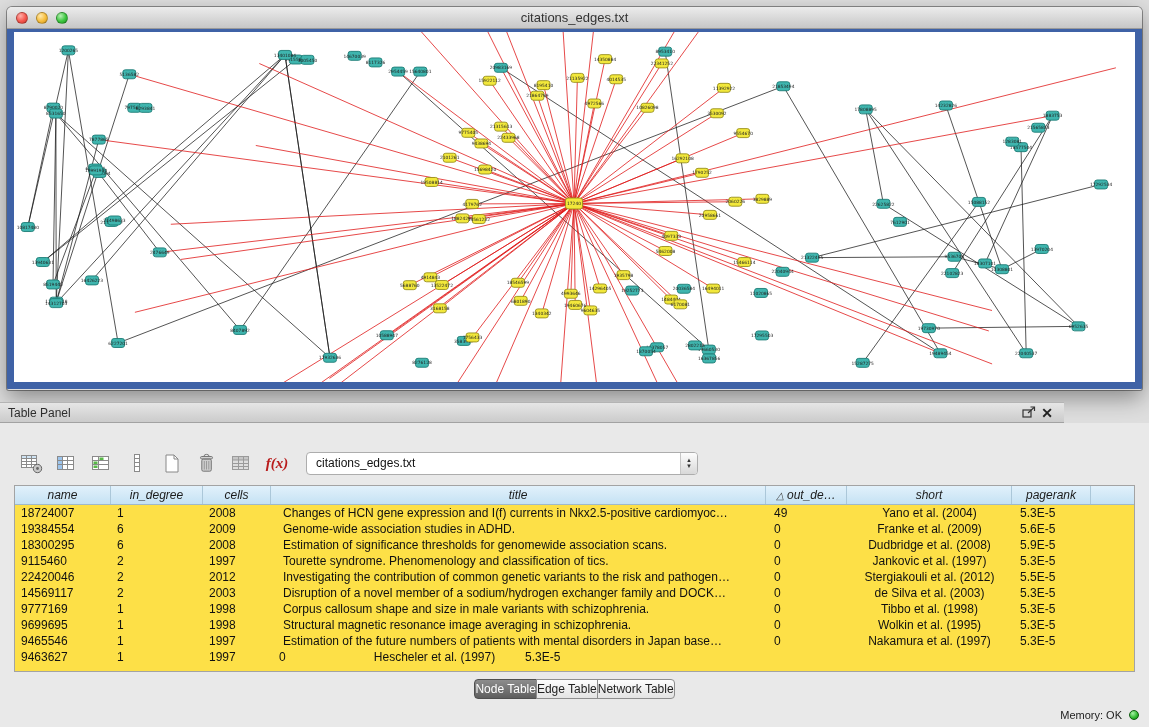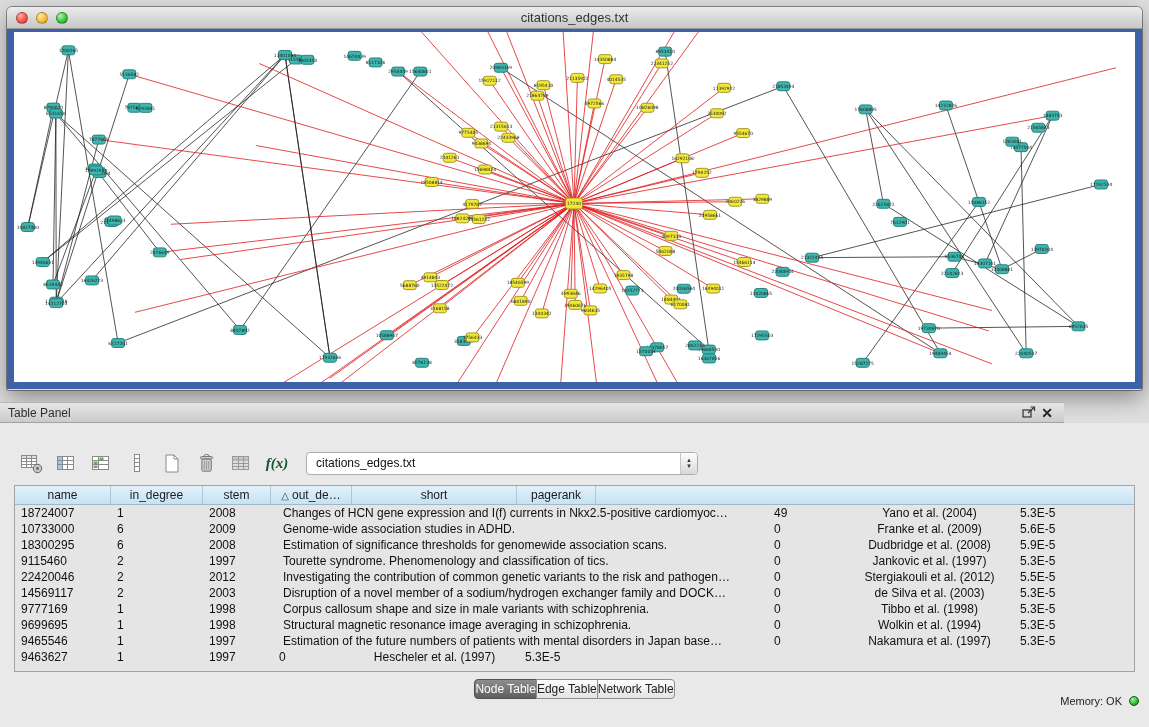--- a/index.html
+++ b/index.html
@@ -27,56 +27,56 @@
     background:linear-gradient(#e6e6e6,#cbcbcb); border-top:1px solid #b4b4b4; border-bottom:1px solid #a2a2a2;
     display:flex; align-items:center; font-size:12px; color:#2e2e2e; padding:0 8px; }
   .panel-titlebar .spacer { flex:1; }
   .pt-icon { width:18px; height:16px; display:flex; align-items:center; justify-content:center; cursor:default; }
   .pt-close { font-size:14px; font-weight:bold; color:#222; line-height:14px; }
 
   
   .panel-body { position:absolute; left:0; top:423px; width:1149px; height:304px; background:#e9e9e9; }
   .toolbar { margin:25px 0 0 18px; height:30px; display:flex; align-items:center; gap:7px; }
   .tbtn { width:28px; height:26px; display:flex; align-items:center; justify-content:center; }
-  .fx { font-style:italic; font-family:"Liberation Serif", serif; font-size:15px; color:#14532d; font-weight:bold; }
+  .fx { font-style:italic; font-family:"Liberation Serif", serif; font-size:15px; color:#b91c1c; font-weight:bold; }
   .combo { margin-left:8px; width:392px; height:23px; background:#fff; border:1px solid #adadad; border-radius:4px;
     display:flex; align-items:center; overflow:hidden; }
   .combo-text { flex:1; font-size:12px; color:#111; padding-left:9px; }
   .combo-stepper { width:17px; height:100%; border-left:1px solid #c6c6c6;
     background:linear-gradient(#fdfdfd,#d8d8d8); display:flex; flex-direction:column; align-items:center; justify-content:center; }
   .combo-stepper span { font-size:6px; line-height:6px; color:#333; }
 
   
   .table-wrap { margin:7px 14px 0 14px; border:1px solid #a3a3a3; background:#fff; }
   .thead { display:flex; height:19px; line-height:18px; font-size:12px; color:#1b1b1b;
-    background:linear-gradient(#e2f1fb,#c5e2f4); border-bottom:1px solid #9fb9ca; }
+    background:linear-gradient(#e2f1fb,#c5e2f4); border-bottom:1px solid #9fb9ca;font-style:italic; }
   .hcell { text-align:center; border-right:1px solid #abc7d9; overflow:hidden; white-space:nowrap; }
   .hcell.c7 { border-right:none; }
   .sort { margin-right:3px; font-size:10px; color:#444; }
-  .tbody { background:#e5e5e5; height:166px; overflow:hidden; }
+  .tbody { background:#fde047; height:166px; overflow:hidden; }
   .trow { display:flex; height:16px; line-height:16px; font-size:12px; color:#101010; white-space:nowrap; }
   .cell { overflow:hidden; }
   .c0 { width:96px; }  .c1 { width:92px; } .c2 { width:68px; } .c3 { width:495px; }
   .c4 { width:81px; }  .c5 { width:165px; } .c6 { width:79px; } .c7 { flex:1; }
   .trow .c0, .trow .c1, .trow .c2 { padding-left:6px; }
   .trow .c3 { padding-left:12px; }
   .trow .c4 { padding-left:8px; }
   .trow .c5 { text-align:center; }
   .trow .c6 { padding-left:8px; }
 
   
   .tabs { margin-top:7px; display:flex; justify-content:center; }
   .tab { height:20px; padding:0 0; font-size:12px; font-family:"Liberation Sans",sans-serif;
     background:linear-gradient(#fdfdfd,#e3e3e3); color:#222; border:1px solid #8e8e8e; margin-left:-1px; cursor:default; }
   .tab:first-child { border-radius:4px 0 0 4px; margin-left:0; }
   .tab:last-child { border-radius:0 4px 4px 0; }
   .tab.active { background:linear-gradient(#8d8d8d,#5e5e5e); color:#fff; border-color:#4f4f4f; }
 
   
-  .statusbar { position:absolute; right:10px; bottom:20px; display:flex; align-items:center; gap:7px; }
+  .statusbar { position:absolute; right:10px; bottom:6px; display:flex; align-items:center; gap:7px; }
   .status-label { font-size:11px; color:#222; }
   .status-dot { width:10px; height:10px; border-radius:50%; border:1px solid #0e5c0e;
     background:radial-gradient(circle at 35% 30%, #a6f2a6, #2db82d 60%, #157a15); }
 </style>
 </head>
 <body>
 
 <div class="screen">
 
   <div class="net-window">
@@ -764,39 +764,40 @@
             <span>▲</span>
             <span>▼</span>
           </span>
       </div>
     </div>
 
     <div class="table-wrap">
       <div class="thead">
         <div class="hcell c0"><span>name</span></div>
         <div class="hcell c1"><span>in_degree</span></div>
-        <div class="hcell c2"><span>stem</span></div>
+        <div class="hcell c2"><span>cells</span></div>
+        <div class="hcell c3"><span>title</span></div>
         <div class="hcell c4"><span class="sort">△</span><span>out_de…</span></div>
         <div class="hcell c5"><span>short</span></div>
         <div class="hcell c6"><span>pagerank</span></div>
         <div class="hcell c7"></div>
       </div>
       <div class="tbody">
           <div class="trow">
             <div class="cell c0">18724007</div>
             <div class="cell c1">1</div>
             <div class="cell c2">2008</div>
             <div class="cell c3">Changes of HCN gene expression and I(f) currents in Nkx2.5-positive cardiomyoc…</div>
             <div class="cell c4">49</div>
             <div class="cell c5">Yano et al. (2004)</div>
             <div class="cell c6">5.3E-5</div>
             <div class="cell c7"></div>
           </div>
           <div class="trow">
-            <div class="cell c0">10733000</div>
+            <div class="cell c0">19384554</div>
             <div class="cell c1">6</div>
             <div class="cell c2">2009</div>
             <div class="cell c3">Genome-wide association studies in ADHD.</div>
             <div class="cell c4">0</div>
             <div class="cell c5">Franke et al. (2009)</div>
             <div class="cell c6">5.6E-5</div>
             <div class="cell c7"></div>
           </div>
           <div class="trow">
             <div class="cell c0">18300295</div>
@@ -847,21 +848,21 @@
             <div class="cell c5">Tibbo et al. (1998)</div>
             <div class="cell c6">5.3E-5</div>
             <div class="cell c7"></div>
           </div>
           <div class="trow">
             <div class="cell c0">9699695</div>
             <div class="cell c1">1</div>
             <div class="cell c2">1998</div>
             <div class="cell c3">Structural magnetic resonance image averaging in schizophrenia.</div>
             <div class="cell c4">0</div>
-            <div class="cell c5">Wolkin et al. (1994)</div>
+            <div class="cell c5">Wolkin et al. (1995)</div>
             <div class="cell c6">5.3E-5</div>
             <div class="cell c7"></div>
           </div>
           <div class="trow">
             <div class="cell c0">9465546</div>
             <div class="cell c1">1</div>
             <div class="cell c2">1997</div>
             <div class="cell c3">Estimation of the future numbers of patients with mental disorders in Japan base…</div>
             <div class="cell c4">0</div>
             <div class="cell c5">Nakamura et al. (1997)</div>

